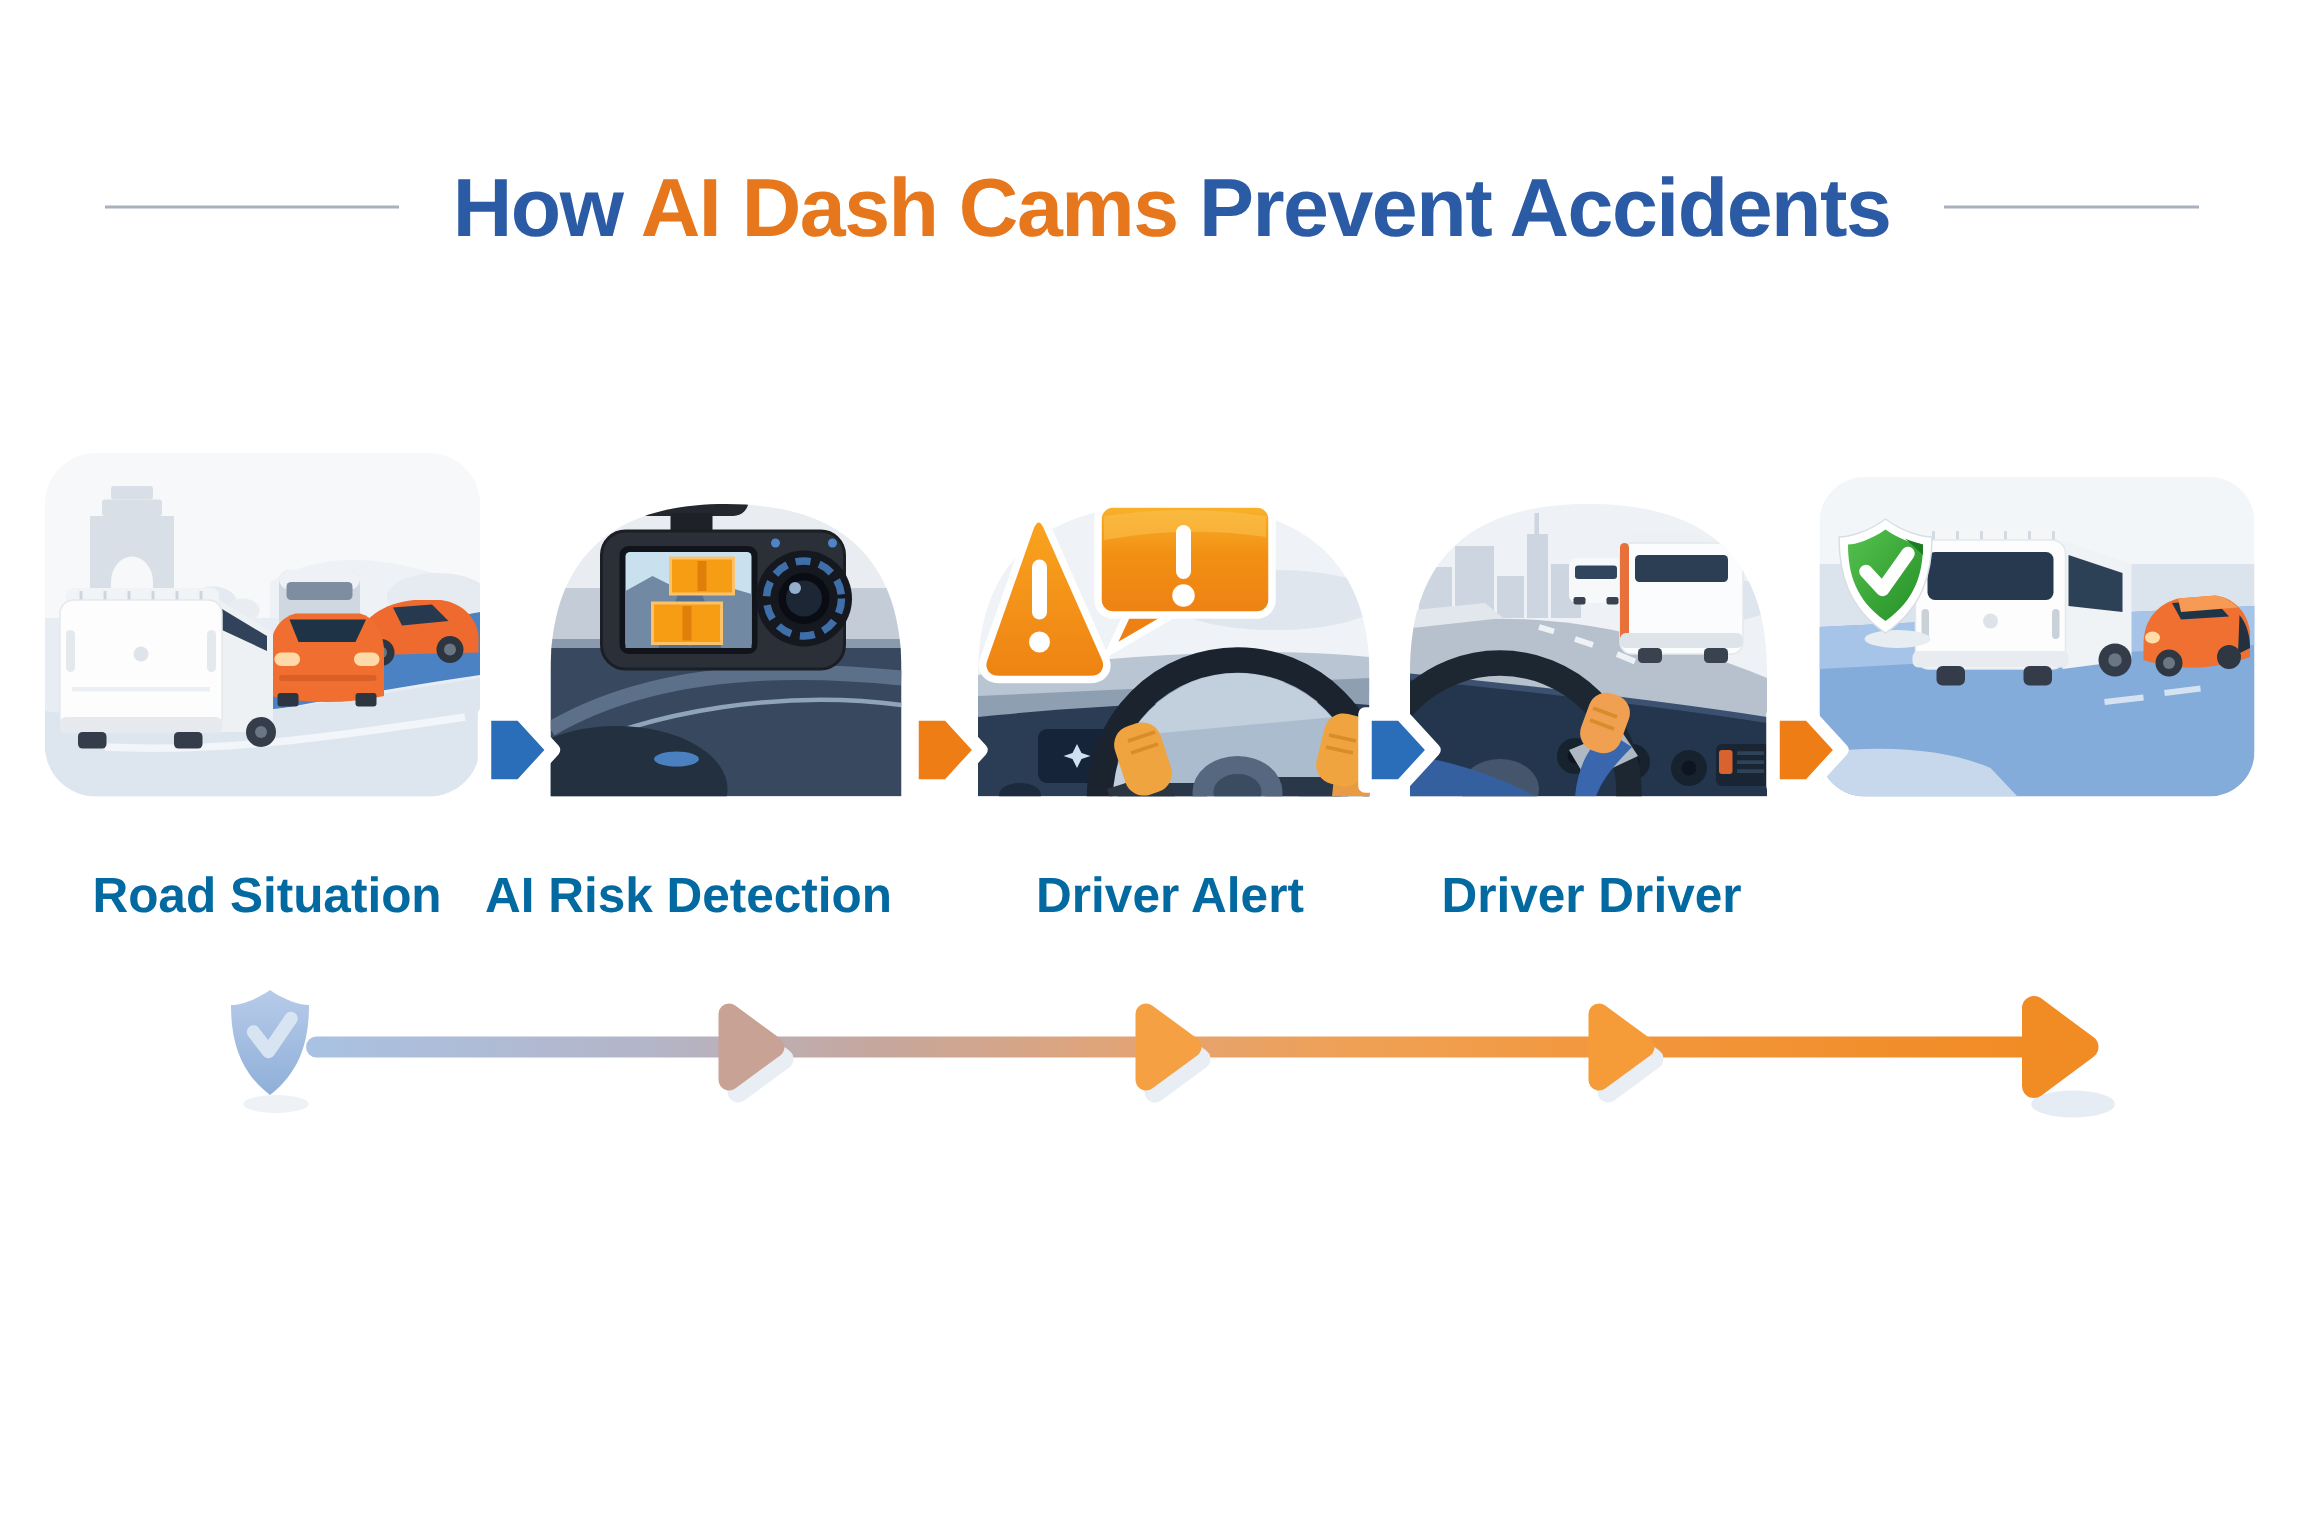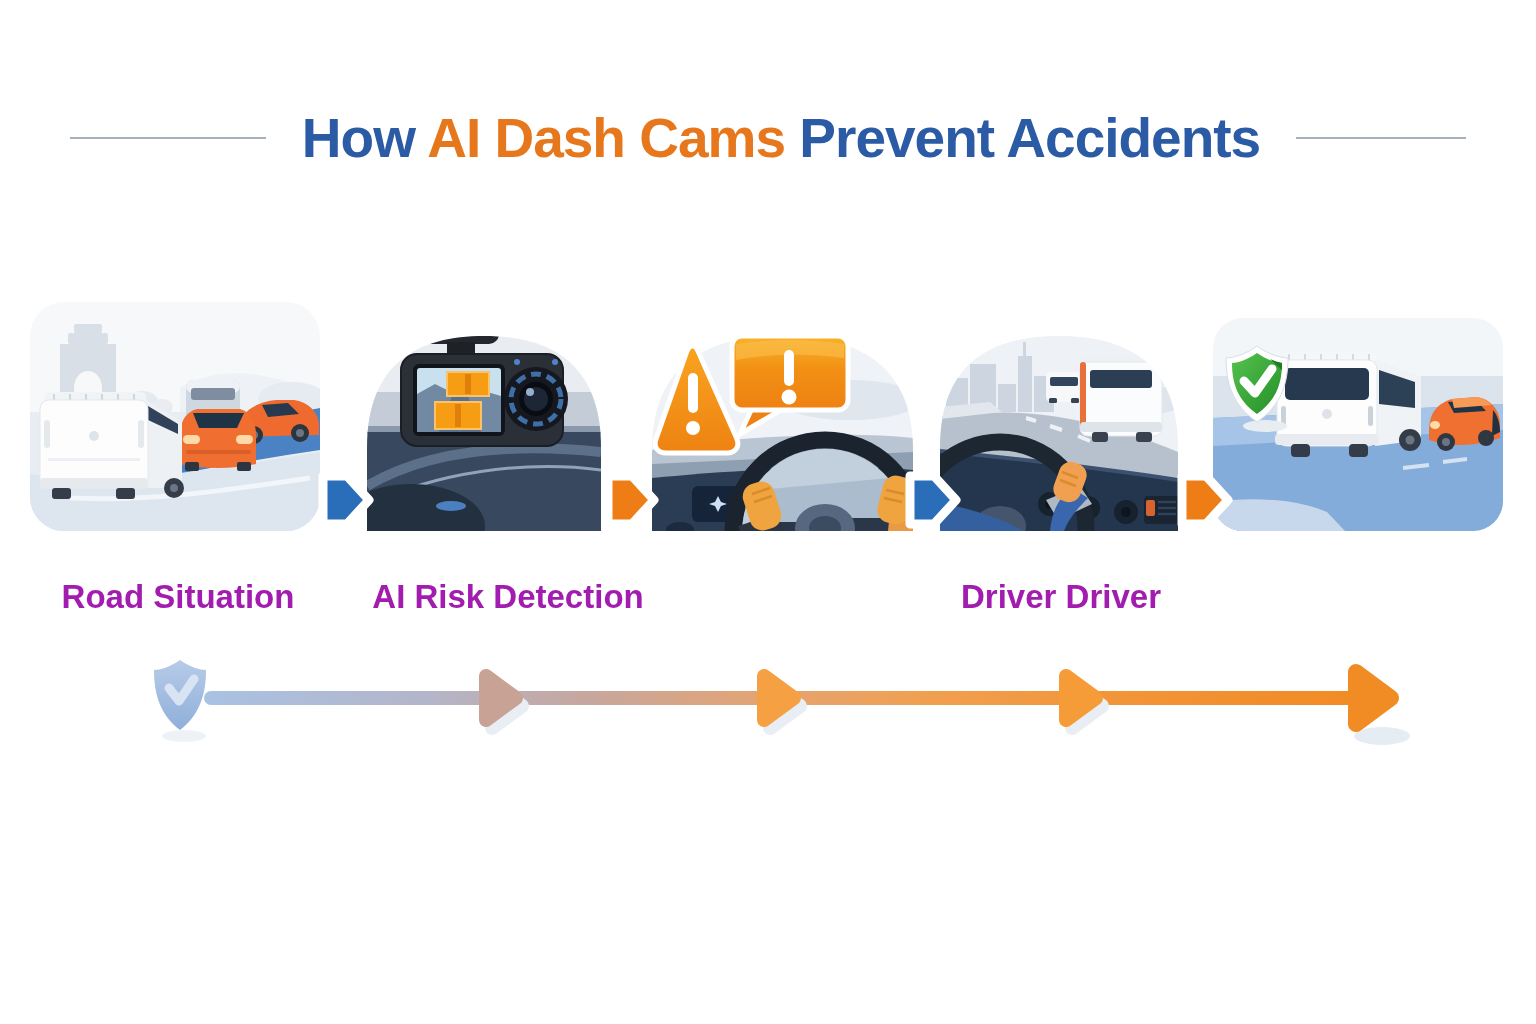--- a/index.html
+++ b/index.html
@@ -9,22 +9,22 @@
   .title-row{position:absolute;top:106px;left:0;width:100%;display:flex;align-items:center;
              justify-content:center;gap:36px}
   .title-line{height:2px;background:#a7b1bd}
   .title-line.left{width:196px}
   .title-line.right{width:170px}
   .page-title{font-size:55px;font-weight:bold;letter-spacing:-1px;white-space:nowrap}
   .t-blue{color:#2b5ba5}
   .t-orange{color:#e6771c}
   .panel{position:absolute;display:block}
   .step-label{position:absolute;top:578px;transform:translateX(-50%);font-size:33px;
-              font-weight:bold;color:#a21caf;white-space:nowrap}
-  .lbl-1{left:178px}.lbl-2{left:508px}.lbl-3{left:780px}.lbl-4{left:1061px}.lbl-5{left:1357px}
+              font-weight:bold;color:#0369a1;white-space:nowrap}
+  .lbl-1{left:178px}.lbl-2{left:459px}.lbl-3{left:780px}.lbl-4{left:1061px}.lbl-5{left:1357px}
   .connector{position:absolute;top:467px;width:62px;height:66px}
   .c-1{left:314px}.c-2{left:599px}.c-3{left:901px}.c-4{left:1173px}
   .timeline{position:absolute;left:0;top:640px}
 </style>
 </head>
 <body>
 
 <div class="canvas">
 
   <div class="title-row">
@@ -357,20 +357,21 @@
   </svg>
   <svg class="connector c-3" viewBox="0 0 62 66">
     <polygon points="9,9 33,9 55,33 33,57 9,57" fill="#2a6db8" stroke="#ffffff" stroke-width="9" stroke-linejoin="round"></polygon>
   </svg>
   <svg class="connector c-4" viewBox="0 0 62 66">
     <polygon points="9,9 33,9 55,33 33,57 9,57" fill="#ee7d16" stroke="#ffffff" stroke-width="9" stroke-linejoin="round"></polygon>
   </svg>
 
   <div class="step-label lbl-1">Road Situation</div>
   <div class="step-label lbl-2">AI Risk Detection</div>
+  <div class="step-label lbl-3">Driver Alert</div>
   <div class="step-label lbl-4">Driver Driver</div>
 
   <svg class="timeline" width="1536" height="140" viewBox="0 0 1536 140">
     <defs>
       <linearGradient id="gLine" x1="0" y1="0" x2="1" y2="0">
         <stop offset="0" stop-color="#a9c2e3"></stop>
         <stop offset="0.20" stop-color="#b4b5c8"></stop>
         <stop offset="0.33" stop-color="#c6a79e"></stop>
         <stop offset="0.48" stop-color="#e3a475"></stop>
         <stop offset="0.62" stop-color="#f0a052"></stop>

